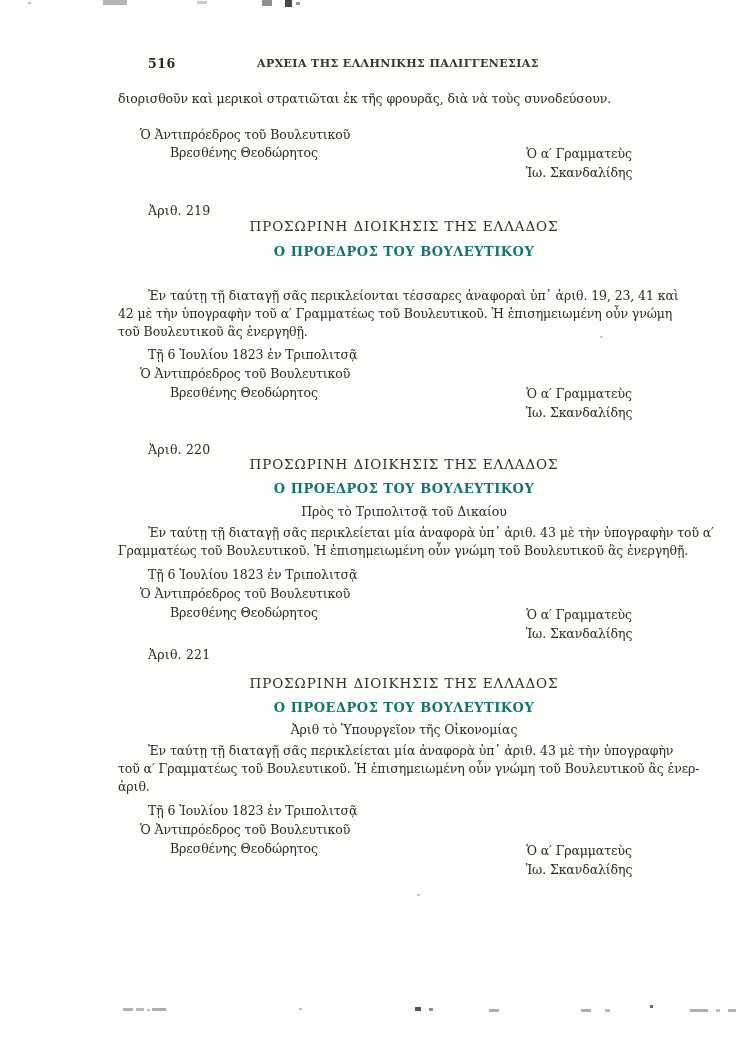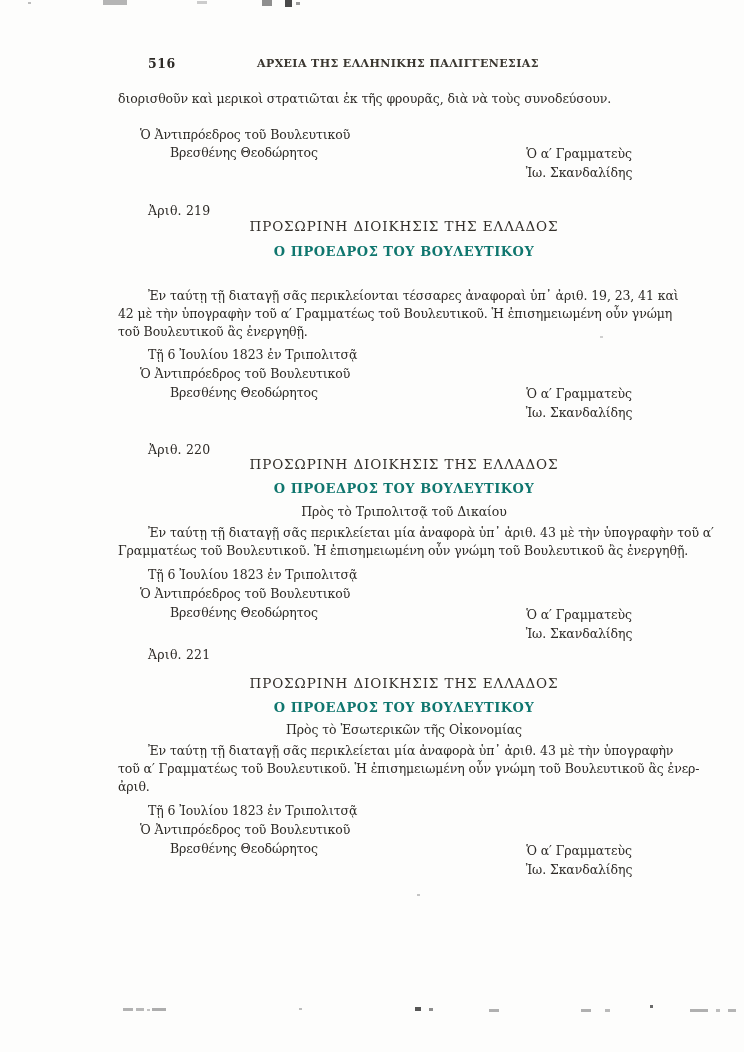--- a/index.html
+++ b/index.html
@@ -60,21 +60,21 @@
   <div class="ln" style="left:118px;top:542px;">Γραμματέως τοῦ Βουλευτικοῦ. Ἡ ἐπισημειωμένη οὖν γνώμη τοῦ Βουλευτικοῦ ἂς ἐνεργηθῇ.</div>
   <div class="ln" style="left:148px;top:566px;">Τῇ 6 Ἰουλίου 1823 ἐν Τριπολιτσᾷ</div>
   <div class="ln" style="left:140px;top:585px;">Ὁ Ἀντιπρόεδρος τοῦ Βουλευτικοῦ</div>
   <div class="ln" style="left:170px;top:604px;">Βρεσθένης Θεοδώρητος</div>
   <div class="ln rsig" style="top:606px;">Ὁ α′ Γραμματεὺς</div>
   <div class="ln rsig" style="top:625px;">Ἰω. Σκανδαλίδης</div>
 
   <div class="ln num" style="left:148px;top:640px;margin-top:6px;">Ἀριθ. 221</div>
   <div class="ln ctr h1" style="top:675px;">ΠΡΟΣΩΡΙΝΗ ΔΙΟΙΚΗΣΙΣ ΤΗΣ ΕΛΛΑΔΟΣ</div>
   <div class="ln ctr h2" style="top:699px;">Ο ΠΡΟΕΔΡΟΣ ΤΟΥ ΒΟΥΛΕΥΤΙΚΟΥ</div>
-  <div class="ln ctr addr" style="top:721px;">Πρὸς τὸ Ἐσωτερικῶν τῆς Οἰκονομίας</div>
+  <div class="ln ctr addr" style="top:721px;">Ἀριθ τὸ Ὑπουργεῖον τῆς Οἰκονομίας</div>
   <div class="ln" style="left:148px;top:742px;">Ἐν ταύτῃ τῇ διαταγῇ σᾶς περικλείεται μία ἀναφορὰ ὑπ᾽ ἀριθ. 43 μὲ τὴν ὑπογραφὴν</div>
   <div class="ln" style="left:118px;top:760px;">τοῦ α′ Γραμματέως τοῦ Βουλευτικοῦ. Ἡ ἐπισημειωμένη οὖν γνώμη τοῦ Βουλευτικοῦ ἂς ἐνερ-</div>
   <div class="ln" style="left:118px;top:778px;">ἀριθ.</div>
   <div class="ln" style="left:148px;top:802px;">Τῇ 6 Ἰουλίου 1823 ἐν Τριπολιτσᾷ</div>
   <div class="ln" style="left:140px;top:821px;">Ὁ Ἀντιπρόεδρος τοῦ Βουλευτικοῦ</div>
   <div class="ln" style="left:170px;top:840px;">Βρεσθένης Θεοδώρητος</div>
   <div class="ln rsig" style="top:842px;">Ὁ α′ Γραμματεὺς</div>
   <div class="ln rsig" style="top:861px;">Ἰω. Σκανδαλίδης</div>
 
   <div class="artifact" style="left:417px;top:894px;width:3px;height:2px;background:#c4c4c4;"></div>

